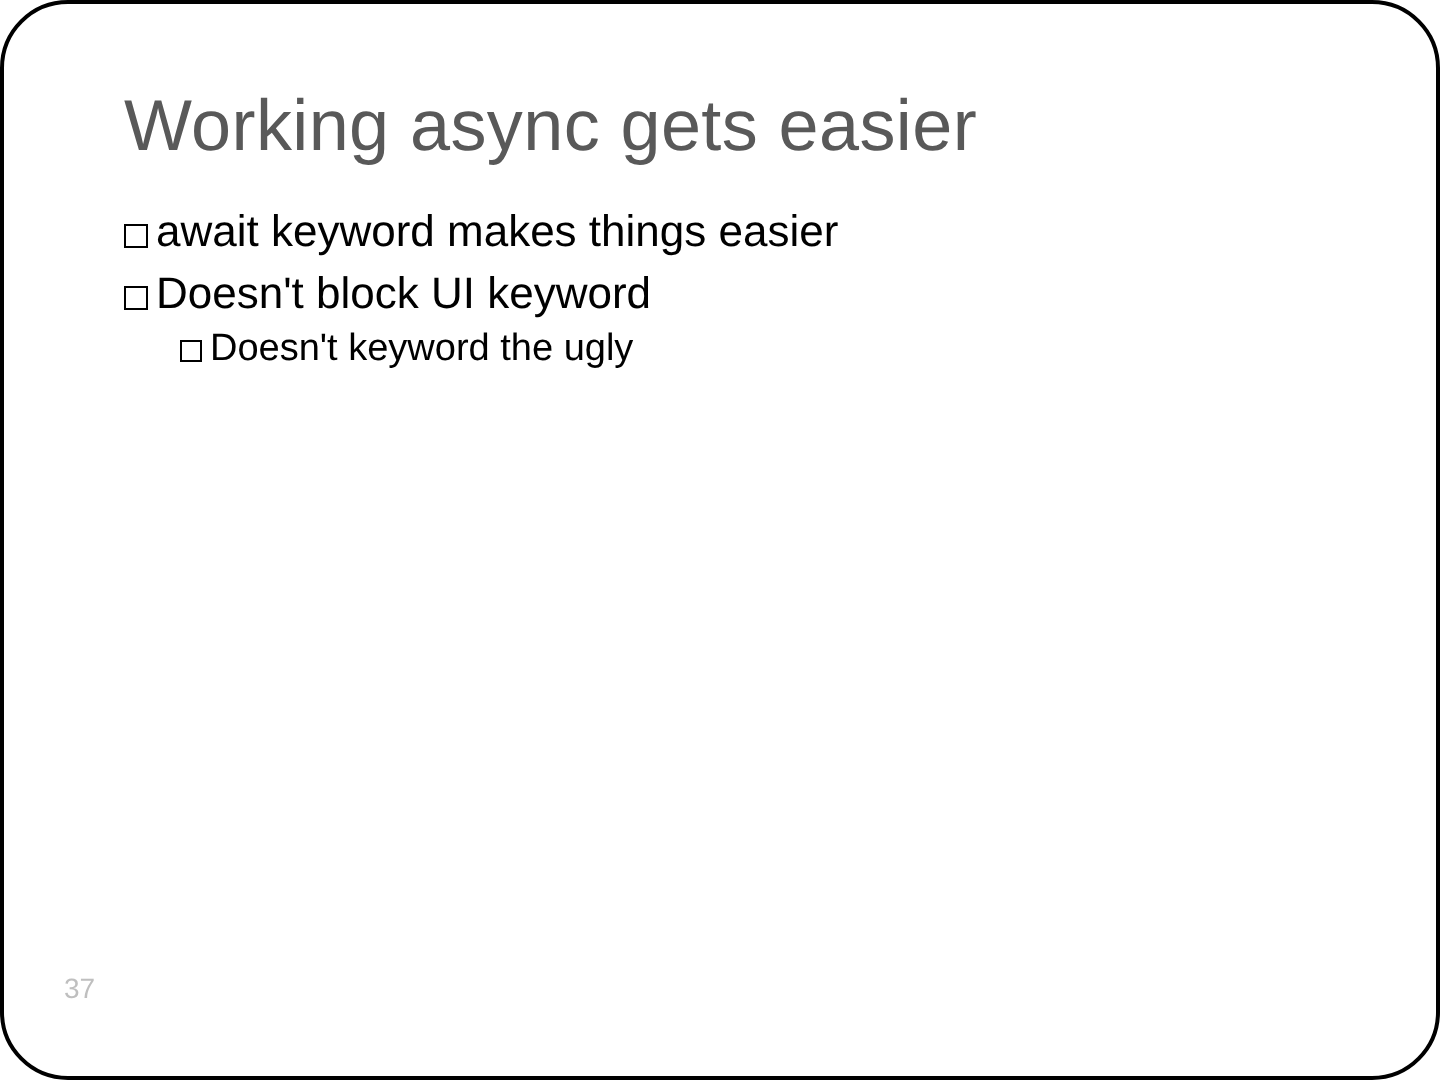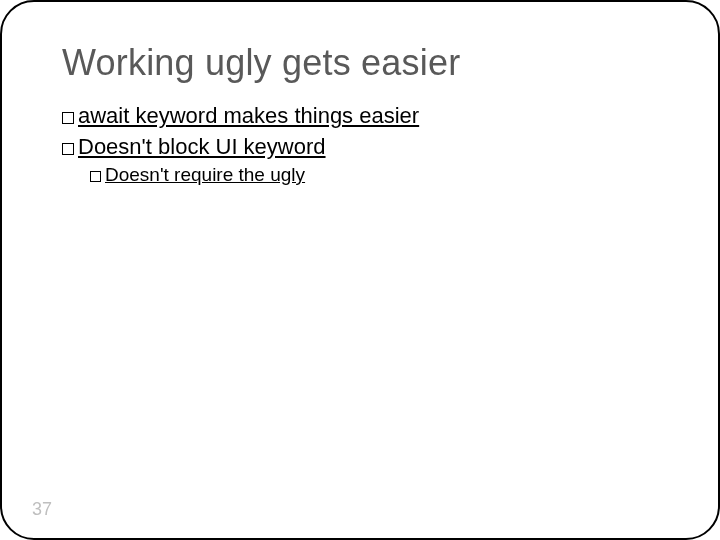--- a/index.html
+++ b/index.html
@@ -24,21 +24,20 @@
     font-size: 36px;
     color: #595959;
     font-weight: 400;
     margin: 0 0 18px 0;
     letter-spacing: 0.2px;
   }
   .bullets {
     margin: 0;
     padding: 0;
     list-style: none;
-    text-decoration: underline;
   }
   .bullets li {
     margin: 0 0 2px 0;
     color: #000;
     line-height: 1.3;
   }
   .level1 {
     font-size: 22px;
     padding-left: 0;
   }
@@ -59,42 +58,42 @@
     width: 11px;
     height: 11px;
     vertical-align: -1px;
   }
   .continuation {
     padding-left: 22px;
   }
   .pagenum {
     position: absolute;
     left: 30px;
-    bottom: 18px;
-    font-size: 18px;
+    bottom: 36px;
+    font-size: 14px;
     color: #bfbfbf;
   }
 </style>
 </head>
 <body>
 
 <div class="slide">
 
-  <h1 class="title">Working ugly gets easier</h1>
+  <h1 class="title">Working async gets easier</h1>
 
   <ul class="bullets">
 
     <li class="level1">
       <span class="bullet-box"></span><span>await keyword makes things easier</span>
     </li>
 
     <li class="level1">
       <span class="bullet-box"></span><span>Doesn't block UI keyword</span>
     </li>
 
     <li class="level2">
-      <span class="bullet-box"></span><span>Doesn't require the ugly</span>
+      <span class="bullet-box"></span><span>Doesn't keyword the ugly</span>
     </li>
 
   </ul>
 
   <div class="pagenum">37</div>
 </div>
 
 </body></html>

